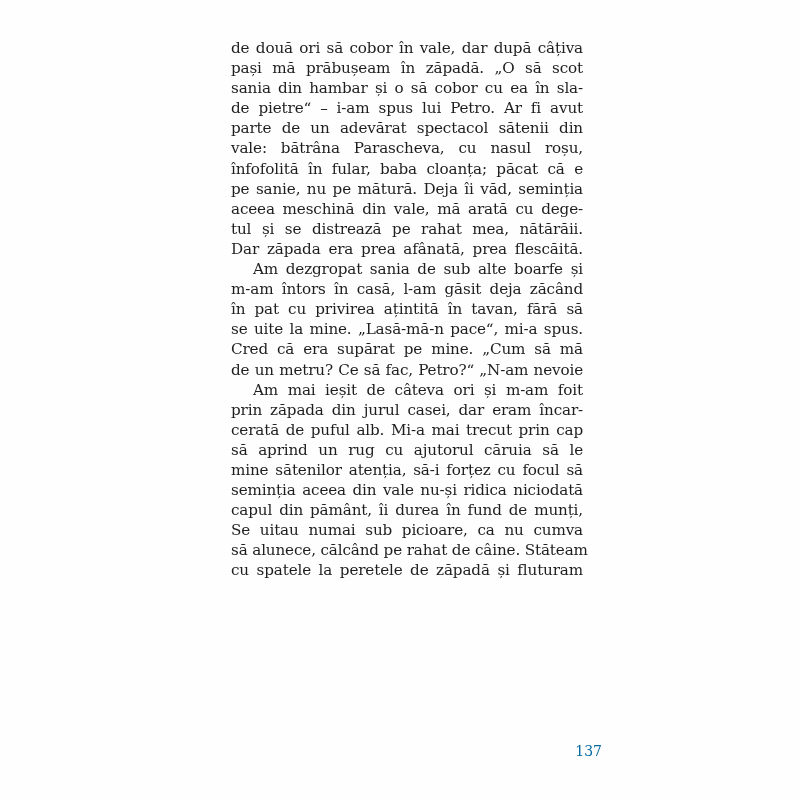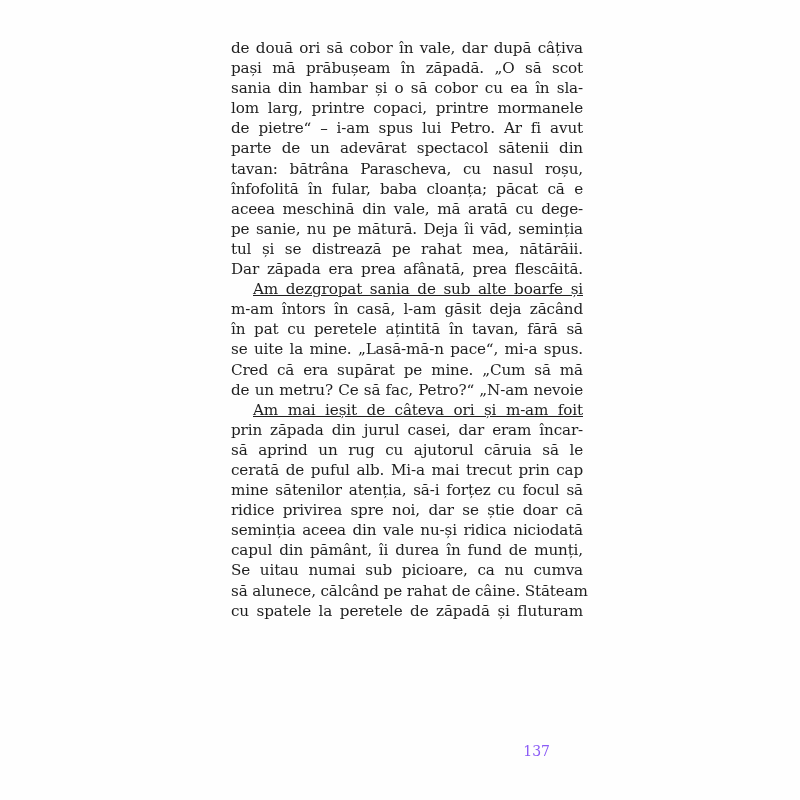--- a/index.html
+++ b/index.html
@@ -9,59 +9,57 @@
     position:absolute; left:231px; top:38px; width:352px;
     font-family: "DejaVu Serif", "Liberation Serif", serif;
     font-size:15.2px; line-height:20.1px; color:#1e1e1e;
   }
   .line {
     display:block; height:20.1px; white-space:nowrap;
     text-align:justify; text-align-last:justify;
     letter-spacing:-0.15px;
   }
   .line.last { text-align-last:left; }
-  .line.indent { padding-left:22px;text-decoration:underline; }
+  .line.indent { padding-left:22px; }
   .page-number {
-    position:absolute; left:516px; top:743px; width:34px; text-align:right;
+    position:absolute; left:568px; top:743px; width:34px; text-align:right;
     font-family: "DejaVu Serif", "Liberation Serif", serif;
-    font-size:14px; color:#8b5cf6;
+    font-size:14px; color:#0369a1;
   }
 </style>
 </head>
 <body>
 
 <div class="page">
   <div class="text-block">
 
     <span class="line">de două ori să cobor în vale, dar după câțiva</span>
     <span class="line">pași mă prăbușeam în zăpadă. „O să scot</span>
     <span class="line">sania din hambar și o să cobor cu ea în sla-</span>
-    <span class="line">lom larg, printre copaci, printre mormanele</span>
     <span class="line">de pietre“ – i-am spus lui Petro. Ar fi avut</span>
     <span class="line">parte de un adevărat spectacol sătenii din</span>
-    <span class="line">tavan: bătrâna Parascheva, cu nasul roșu,</span>
+    <span class="line">vale: bătrâna Parascheva, cu nasul roșu,</span>
     <span class="line">înfofolită în fular, baba cloanța; păcat că e</span>
+    <span class="line">pe sanie, nu pe mătură. Deja îi văd, seminția</span>
     <span class="line">aceea meschină din vale, mă arată cu dege-</span>
-    <span class="line">pe sanie, nu pe mătură. Deja îi văd, seminția</span>
     <span class="line">tul și se distrează pe rahat mea, nătărăii.</span>
     <span class="line">Dar zăpada era prea afânată, prea flescăită.</span>
 
     <span class="line indent">Am dezgropat sania de sub alte boarfe și</span>
     <span class="line">m-am întors în casă, l-am găsit deja zăcând</span>
-    <span class="line">în pat cu peretele ațintită în tavan, fără să</span>
+    <span class="line">în pat cu privirea ațintită în tavan, fără să</span>
     <span class="line">se uite la mine. „Lasă-mă-n pace“, mi-a spus.</span>
     <span class="line">Cred că era supărat pe mine. „Cum să mă</span>
     <span class="line">de un metru? Ce să fac, Petro?“ „N-am nevoie</span>
 
     <span class="line indent">Am mai ieșit de câteva ori și m-am foit</span>
     <span class="line">prin zăpada din jurul casei, dar eram încar-</span>
+    <span class="line">cerată de puful alb. Mi-a mai trecut prin cap</span>
     <span class="line">să aprind un rug cu ajutorul căruia să le</span>
-    <span class="line">cerată de puful alb. Mi-a mai trecut prin cap</span>
     <span class="line">mine sătenilor atenția, să-i forțez cu focul să</span>
-    <span class="line">ridice privirea spre noi, dar se știe doar că</span>
     <span class="line">seminția aceea din vale nu-și ridica niciodată</span>
     <span class="line">capul din pământ, îi durea în fund de munți,</span>
     <span class="line">Se uitau numai sub picioare, ca nu cumva</span>
     <span class="line">să alunece, călcând pe rahat de câine. Stăteam</span>
     <span class="line">cu spatele la peretele de zăpadă și fluturam</span>
   </div>
   <div class="page-number">137</div>
 </div>
 
 </body></html>

